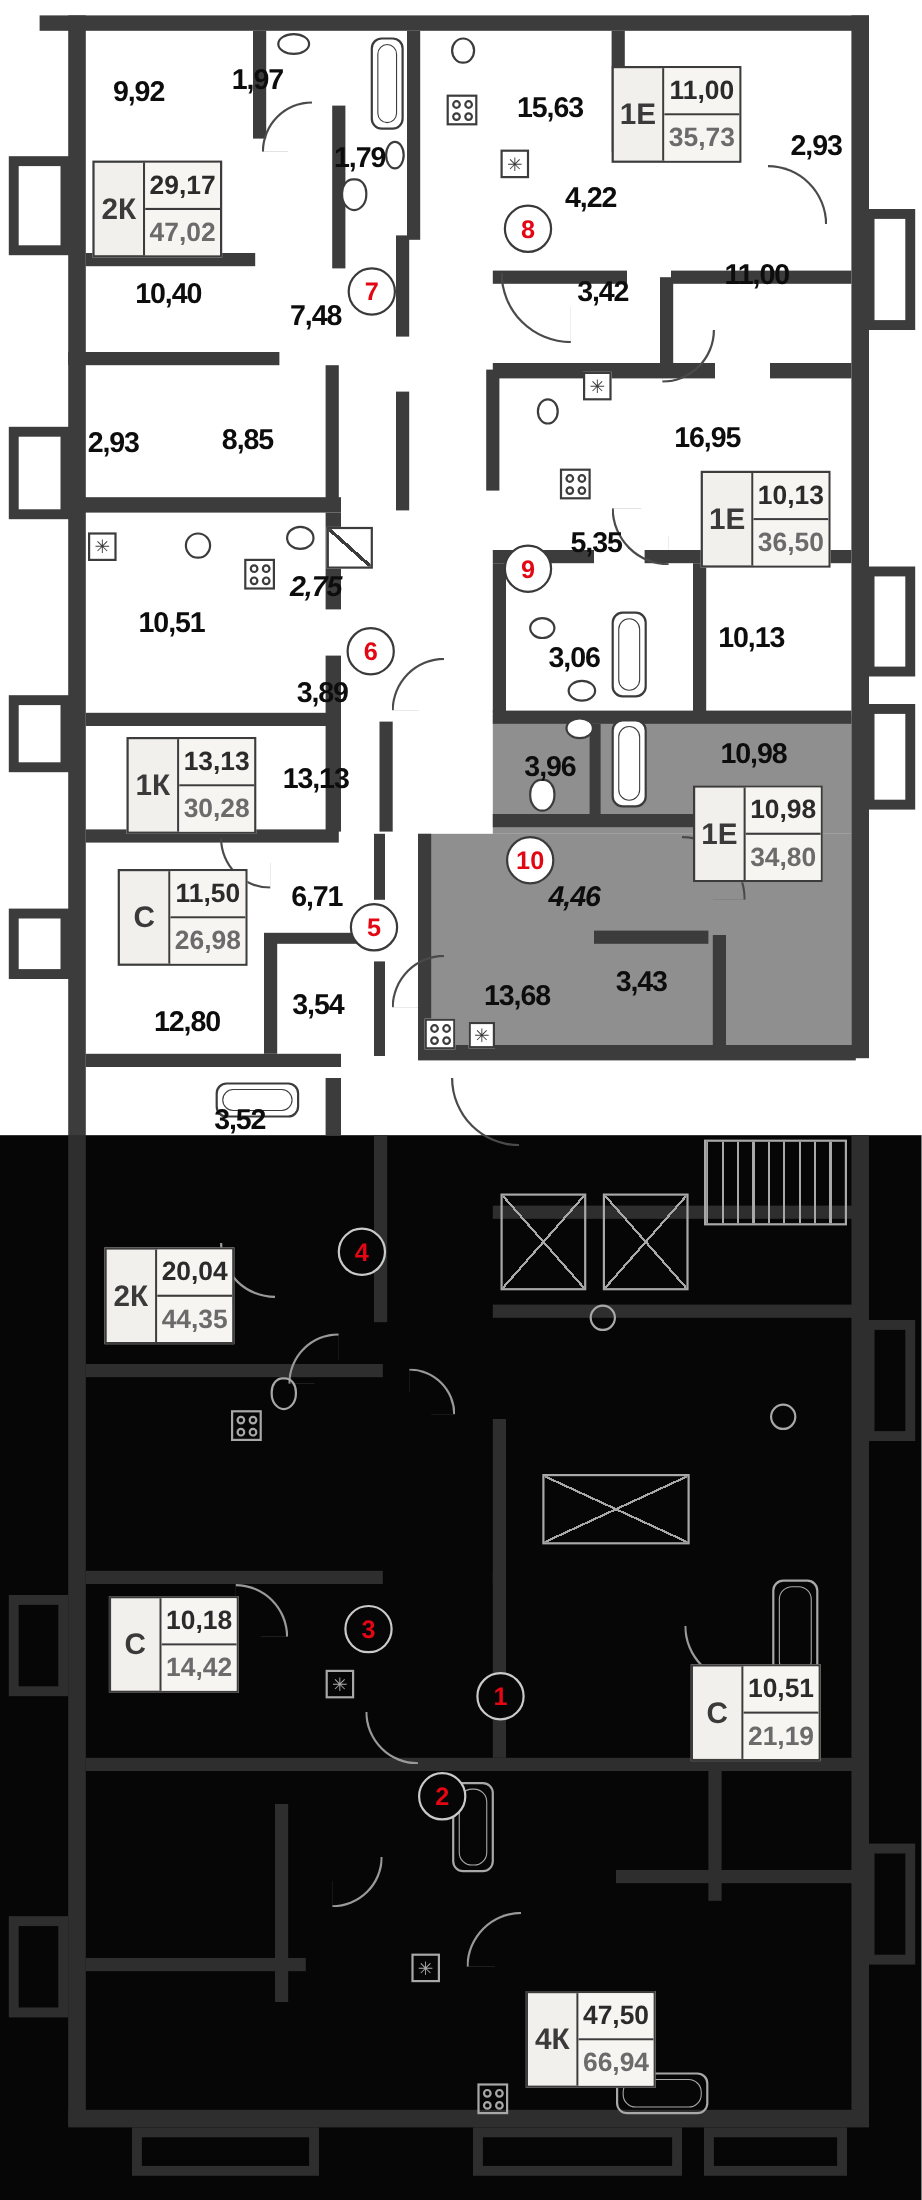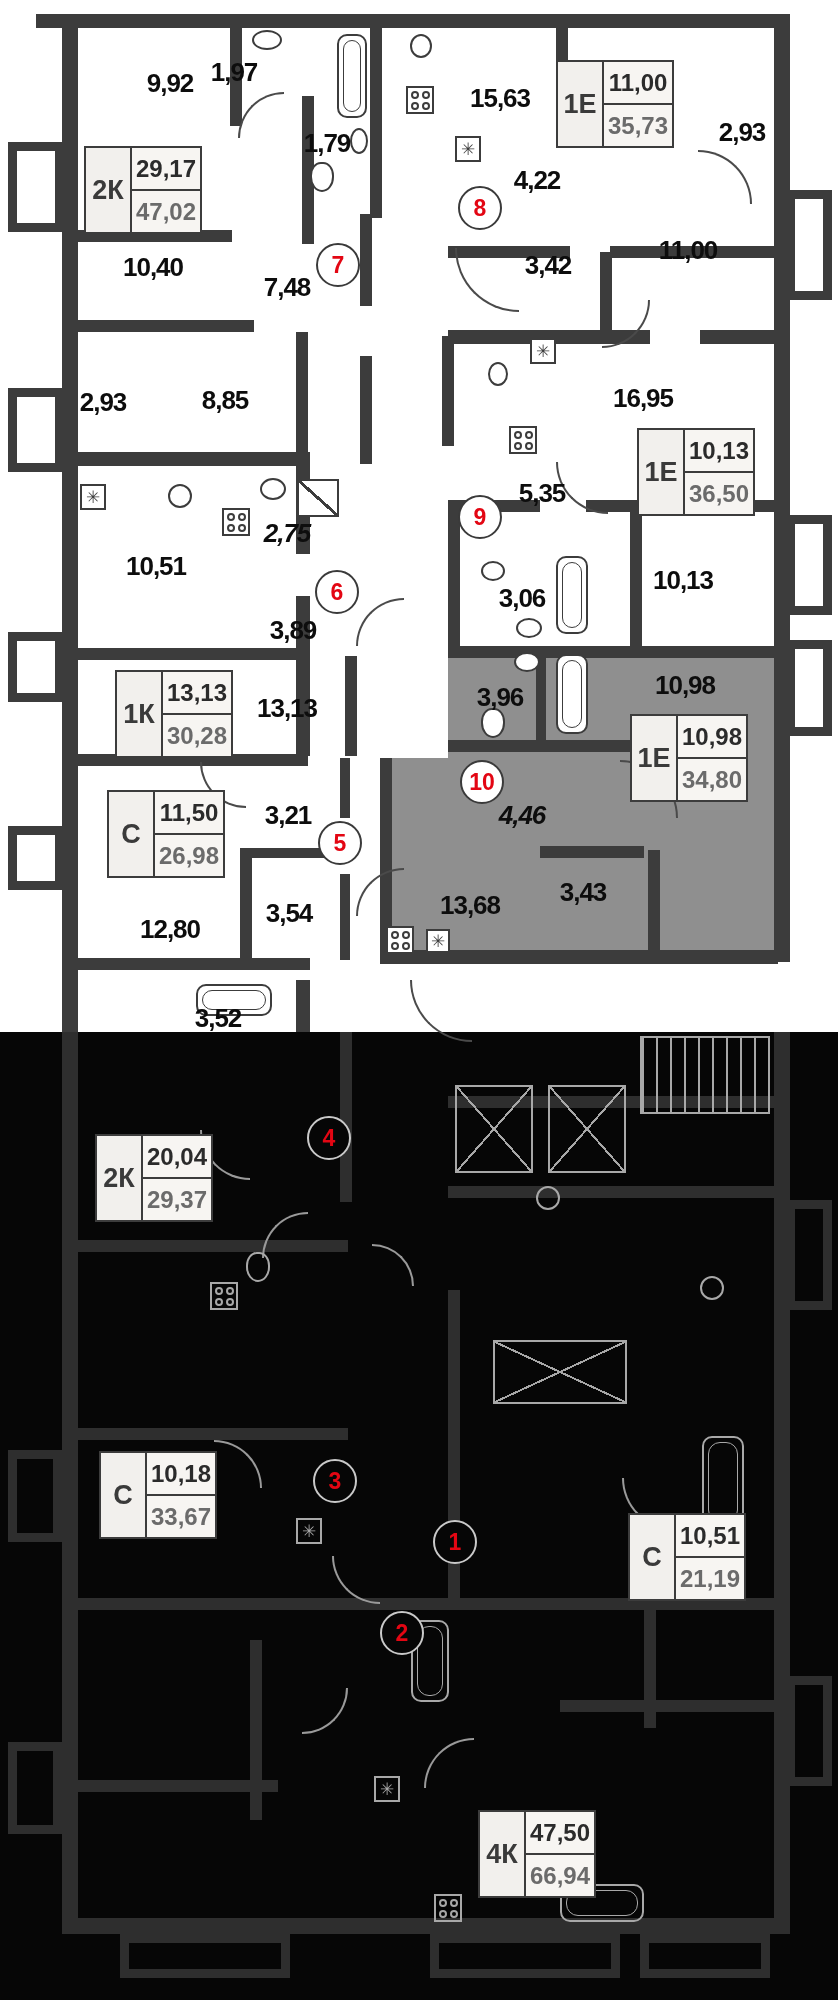--- a/index.html
+++ b/index.html
@@ -218,41 +218,41 @@
     <div class="fx stove fxd" style="left: 434px; top: 1894px; width: 28px; height: 28px;">
       <i></i>
       <i></i>
       <i></i>
       <i></i>
     </div>
     <div class="fx sink fxd" style="left: 700px; top: 1276px; width: 24px; height: 24px;"></div>
     <div class="fx tub fxd" style="left: 560px; top: 1884px; width: 84px; height: 38px;">
       <div class="in"></div>
     </div>
-    <div class="room-label" style="left: 126px; top: 83px; margin-left: 44px;">9,92</div>
+    <div class="room-label" style="left: 126px; top: 83px;">9,92</div>
     <div class="room-label" style="left: 234px; top: 72px;">1,97</div>
     <div class="room-label" style="left: 500px; top: 98px;">15,63</div>
     <div class="room-label" style="left: 742px; top: 132px;">2,93</div>
     <div class="room-label" style="left: 327px; top: 143px;">1,79</div>
     <div class="room-label" style="left: 537px; top: 180px;">4,22</div>
     <div class="room-label" style="left: 688px; top: 250px;">11,00</div>
     <div class="room-label" style="left: 548px; top: 265px;">3,42</div>
     <div class="room-label" style="left: 153px; top: 267px;">10,40</div>
     <div class="room-label" style="left: 287px; top: 287px;">7,48</div>
     <div class="room-label" style="left: 103px; top: 402px;">2,93</div>
     <div class="room-label" style="left: 225px; top: 400px;">8,85</div>
     <div class="room-label" style="left: 643px; top: 398px;">16,95</div>
     <div class="room-label" style="left: 542px; top: 493px;">5,35</div>
     <div class="room-label" style="left: 287px; top: 533px; font-style: italic;">2,75</div>
     <div class="room-label" style="left: 156px; top: 566px;">10,51</div>
     <div class="room-label" style="left: 683px; top: 580px;">10,13</div>
     <div class="room-label" style="left: 522px; top: 598px;">3,06</div>
     <div class="room-label" style="left: 293px; top: 630px;">3,89</div>
     <div class="room-label" style="left: 287px; top: 708px;">13,13</div>
-    <div class="room-label" style="left: 288px; top: 815px;">3,21</div>
+    <div class="room-label" style="left: 288px; top: 815px;">6,71</div>
     <div class="room-label" style="left: 289px; top: 913px;">3,54</div>
     <div class="room-label" style="left: 170px; top: 929px;">12,80</div>
     <div class="room-label" style="left: 500px; top: 697px;">3,96</div>
     <div class="room-label" style="left: 685px; top: 685px;">10,98</div>
     <div class="room-label" style="left: 522px; top: 815px; font-style: italic;">4,46</div>
     <div class="room-label" style="left: 470px; top: 905px;">13,68</div>
     <div class="room-label" style="left: 583px; top: 892px;">3,43</div>
     <div class="tag" style="left: 84px; top: 146px;">
       <div class="type">2К</div>
       <div class="vals">
@@ -292,28 +292,28 @@
       <div class="type">1Е</div>
       <div class="vals">
         <div class="v1">10,98</div>
         <div class="v2">34,80</div>
       </div>
     </div>
     <div class="tag" style="left: 95px; top: 1134px;">
       <div class="type">2К</div>
       <div class="vals">
         <div class="v1">20,04</div>
-        <div class="v2">29,37</div>
+        <div class="v2">44,35</div>
       </div>
     </div>
     <div class="tag" style="left: 99px; top: 1451px;">
       <div class="type">С</div>
       <div class="vals">
         <div class="v1">10,18</div>
-        <div class="v2">33,67</div>
+        <div class="v2">14,42</div>
       </div>
     </div>
     <div class="tag" style="left: 628px; top: 1513px;">
       <div class="type">С</div>
       <div class="vals">
         <div class="v1">10,51</div>
         <div class="v2">21,19</div>
       </div>
     </div>
     <div class="tag" style="left: 478px; top: 1810px;">

